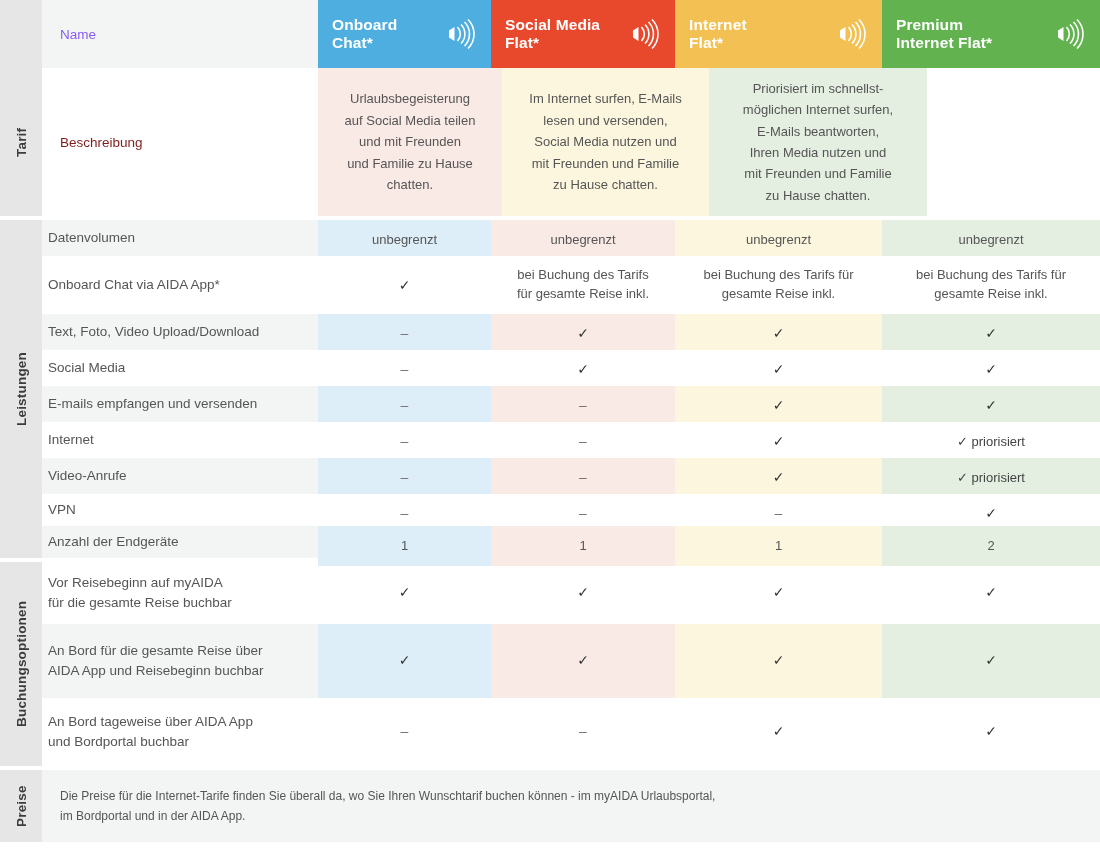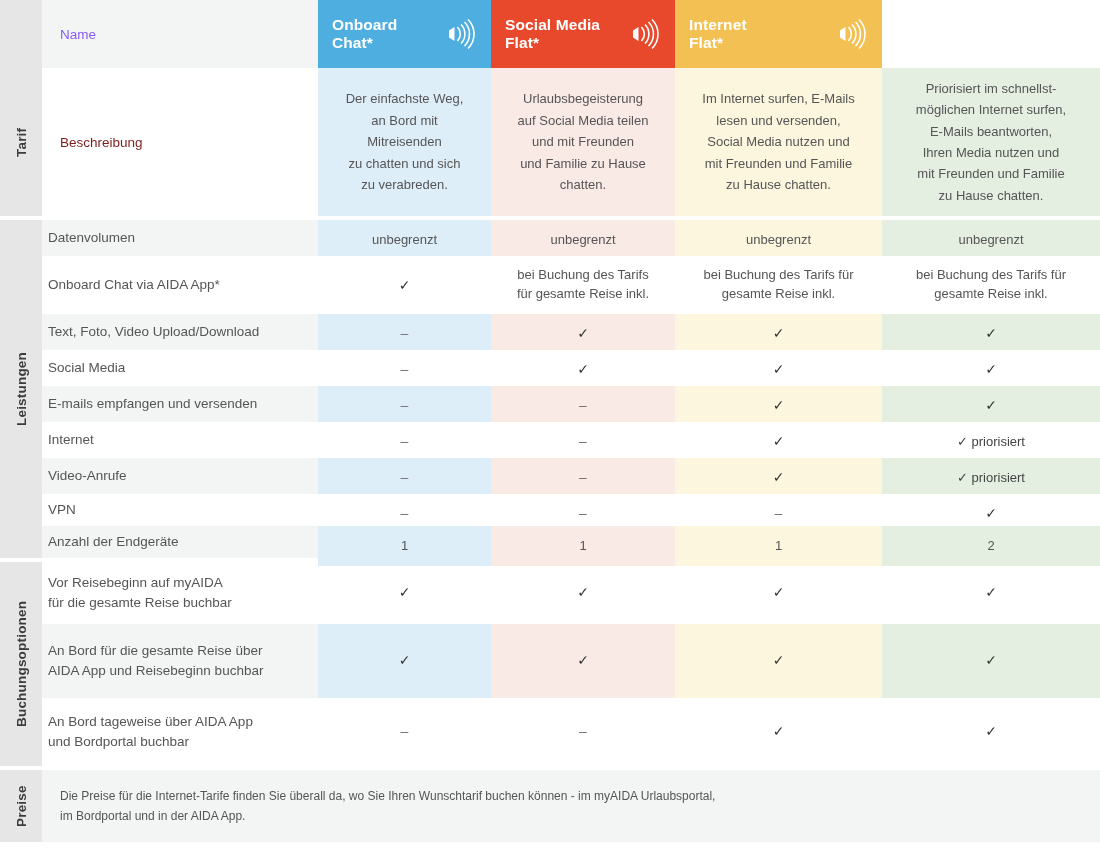--- a/index.html
+++ b/index.html
@@ -162,34 +162,44 @@
               <g fill="none" stroke="#ffffff" stroke-width="1.6">
           <path d="M14.5 9 A10 10 0 0 1 14.5 23"></path>
           <path d="M18 6.5 A13.5 13.5 0 0 1 18 25.5"></path>
           <path d="M21.5 4 A17 17 0 0 1 21.5 28"></path>
           <path d="M25 1.5 A20.5 20.5 0 0 1 25 30.5"></path>
               </g>
           <path d="M6 12.5 L11.5 9 L11.5 23 L6 19.5 Z" fill="#ffffff"></path>
             </svg>
         </span>
       </div>
+      <div class="col c3 hdr" style="background:#62B350;">
+        <span class="ttl">Premium
+Internet Flat*</span>
+        <span class="sig">
+          <svg viewBox="0 0 36 32" width="36" height="32">
+              <g fill="none" stroke="#ffffff" stroke-width="1.6">
+          <path d="M14.5 9 A10 10 0 0 1 14.5 23"></path>
+          <path d="M18 6.5 A13.5 13.5 0 0 1 18 25.5"></path>
+          <path d="M21.5 4 A17 17 0 0 1 21.5 28"></path>
+          <path d="M25 1.5 A20.5 20.5 0 0 1 25 30.5"></path>
+              </g>
+          <path d="M6 12.5 L11.5 9 L11.5 23 L6 19.5 Z" fill="#ffffff"></path>
+            </svg>
+        </span>
+      </div>
     </div>
   </div>
 
   <div class="band">
     <div class="railcell" style="height:148px;">
       <span class="rail-label">Tarif</span>
     </div>
     <div class="rowbody">
       <div class="desc-label">Beschreibung</div>
-      <div class="col c0 desc t-blue">Der einfachste Weg,
-an Bord mit
-Mitreisenden
-zu chatten und sich
-zu verabreden.</div>
       <div class="col c1 desc t-red">Urlaubsbegeisterung
 auf Social Media teilen
 und mit Freunden
 und Familie zu Hause
 chatten.</div>
       <div class="col c2 desc t-yellow">Im Internet surfen, E-Mails
 lesen und versenden,
 Social Media nutzen und
 mit Freunden und Familie
 zu Hause chatten.</div>

